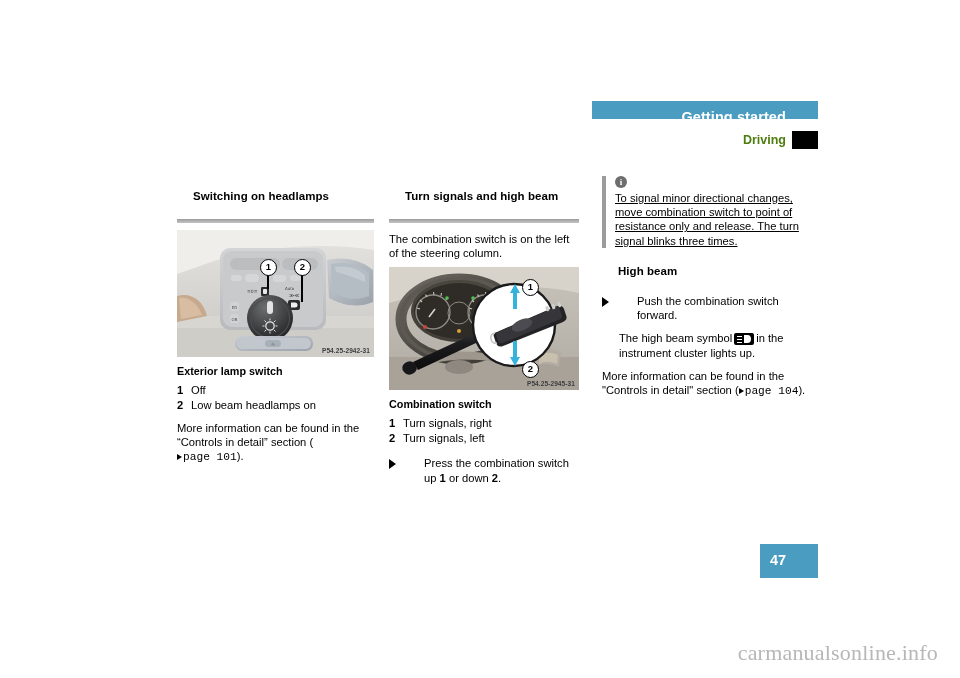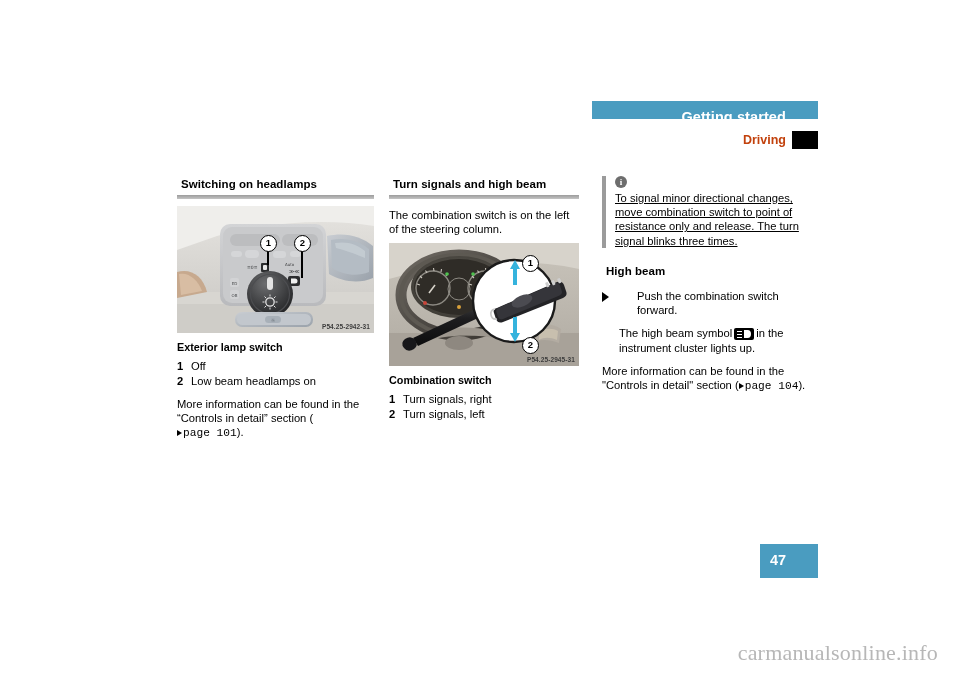--- a/index.html
+++ b/index.html
@@ -41,21 +41,21 @@
     top: 133px;
     width: 226px;
     height: 18px;
   }
   #section-row .section-text {
     position: absolute;
     right: 32px;
     top: 0px;
     font-size: 12.5px;
     font-weight: bold;
-    color: #c2410c;
+    color: #4d7c0f;
     white-space: nowrap;
   }
   #section-row .section-tab {
     position: absolute;
     right: 0px;
     top: -2px;
     width: 26px;
     height: 18px;
     background: #000000;
   }
@@ -94,21 +94,21 @@
   
   .column {
     position: absolute;
     top: 173px;
   }
   #col-left  { left: 177px; width: 197px; }
   #col-mid   { left: 389px; width: 190px; }
   #col-right { left: 602px; width: 216px; }
 
   h2.col-head {
-    margin: 4px;
+    margin: 16px;
     font-size: 11.5px;
     font-weight: bold;
     line-height: 14px;
     letter-spacing: 0.05px;
   }
   .head-rule {
     margin-top: 3px;
     height: 4px;
     background: #a8a8a8;
     background: linear-gradient(to bottom,#9c9c9c 0%,#c4c4c4 100%);
@@ -471,20 +471,24 @@
 
   <ul class="legend">
     <li>
       <span class="num">1</span><span>Turn signals, right</span>
     </li>
     <li>
       <span class="num">2</span><span>Turn signals, left</span>
     </li>
   </ul>
 
+  <div class="arrow-item">
+    <span class="tri"></span>
+    <span>Press the combination switch up </span><b>1</b><span> or down </span><b>2</b><span>.</span>
+  </div>
 </div>
 
 <div class="column" id="col-right">
 
   <div id="info-box">
     <div class="vbar"></div>
     <div class="i-icon">i</div>
     <p>To signal minor directional changes, move combination switch to point of resistance only and release. The turn signal blinks three times.</p>
   </div>
 

